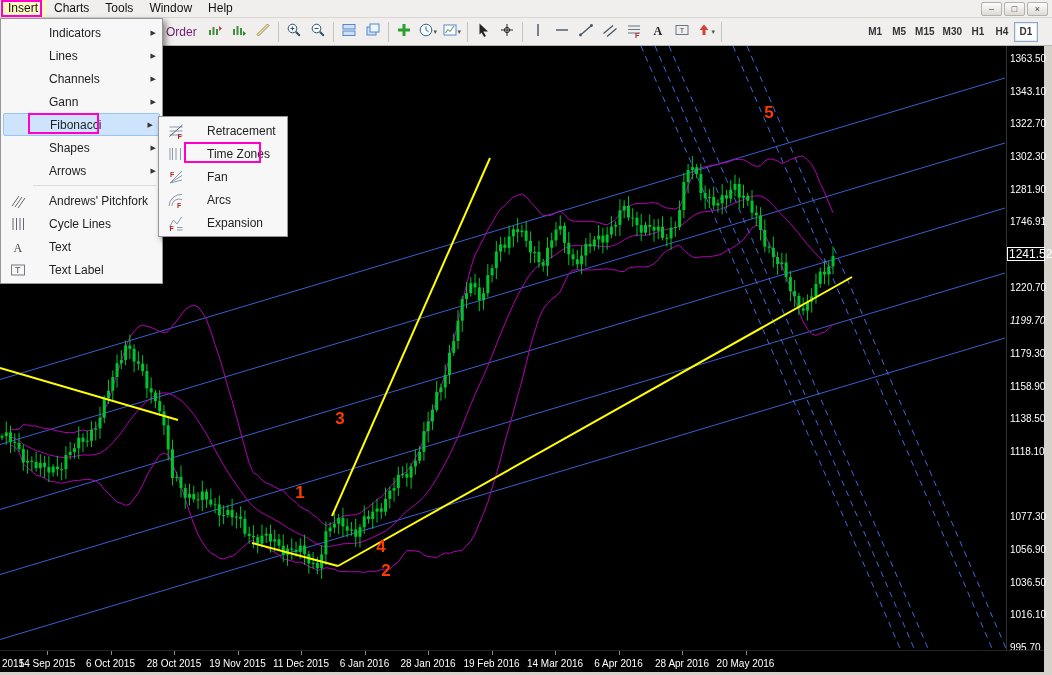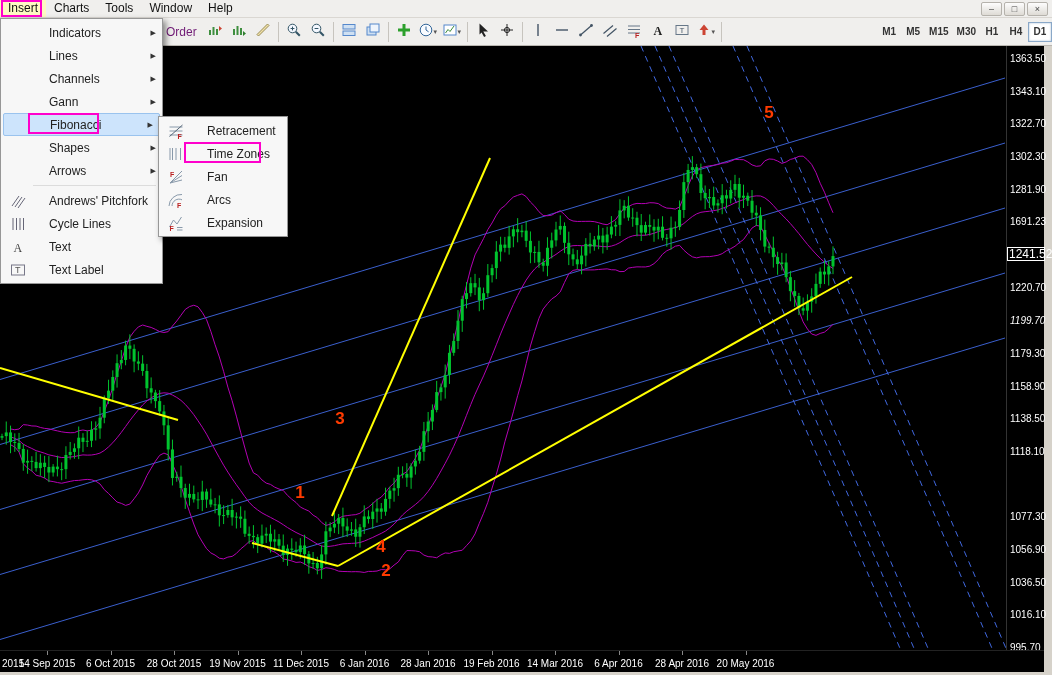--- a/index.html
+++ b/index.html
@@ -18,21 +18,21 @@
 
   
   #toolbar { position:absolute; left:0; top:18px; width:1052px; height:28px;
     background:#f0efed; border-bottom:1px solid #b9b6b0; display:flex; align-items:center;
     padding-left:166px; z-index:5; }
   .tb-order { font-size:12px; color:#701a75; padding:2px 6px 2px 0; white-space:nowrap; }
   .tb-btn { width:24px; height:22px; display:flex; align-items:center; justify-content:center;
     border:1px solid transparent; border-radius:2px; }
   .tb-sep { width:1px; height:20px; background:#c7c4be; margin:0 3px; flex:none; }
   .dd { font-size:7px; color:#555; margin-left:-1px; }
-  #timeframes { margin-left:auto; display:flex; }
+  #timeframes { margin-left:auto; margin-right:14px; display:flex; }
   .tf-btn { min-width:24px; height:20px; font-size:10px; font-weight:bold; color:#333;
     display:flex; align-items:center; justify-content:center; padding:0 3px; border:1px solid transparent; }
   .tf-btn.active { background:#fff; border:1px solid #8aa8c8; box-shadow:inset 0 0 2px #9ab4cc; }
 
   
   #chart { position:absolute; left:0; top:46px; width:1006px; height:604px; background:#000; }
   #price-axis { position:absolute; left:1006px; top:46px; width:38px; height:626px;
     background:#000; border-left:1px solid #333; color:#fff; font-size:10px; z-index:2; }
   .pa-label { position:absolute; left:3px; height:12px; line-height:12px; white-space:nowrap; }
   .pa-current { position:absolute; left:0; width:38px; border:1px solid #fff; background:#000;
@@ -641,21 +641,21 @@
       </g>
     </svg>
 </div>
 
 <div id="price-axis">
     <div class="pa-label" style="top: 7px;">1363.50</div>
     <div class="pa-label" style="top: 39.6686px;">1343.10</div>
     <div class="pa-label" style="top: 72.3371px;">1322.70</div>
     <div class="pa-label" style="top: 105.006px;">1302.30</div>
     <div class="pa-label" style="top: 137.674px;">1281.90</div>
-    <div class="pa-label" style="top: 170.343px;">1691.23</div>
+    <div class="pa-label" style="top: 170.343px;">1746.91</div>
     <div class="pa-label" style="top: 235.68px;">1220.70</div>
     <div class="pa-label" style="top: 269.309px; font-style: italic;">1199.70</div>
     <div class="pa-label" style="top: 301.978px;">1179.30</div>
     <div class="pa-label" style="top: 334.646px;">1158.90</div>
     <div class="pa-label" style="top: 367.315px;">1138.50</div>
     <div class="pa-label" style="top: 399.984px;">1118.10</div>
     <div class="pa-label" style="top: 439px; margin-left: 48px;">1097.70</div>
     <div class="pa-label" style="top: 465.321px;">1077.30</div>
     <div class="pa-label" style="top: 497.989px;">1056.90</div>
     <div class="pa-label" style="top: 530.658px;">1036.50</div>

